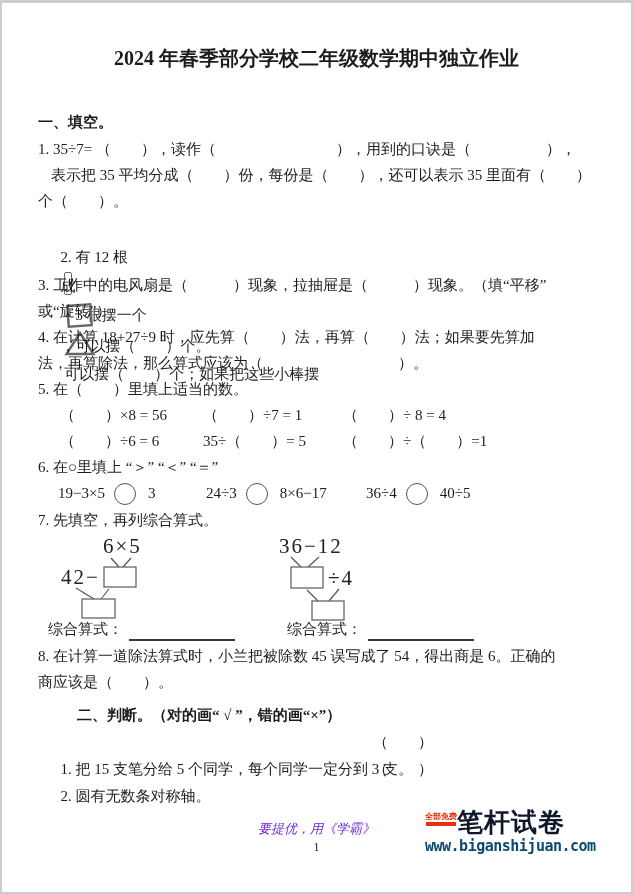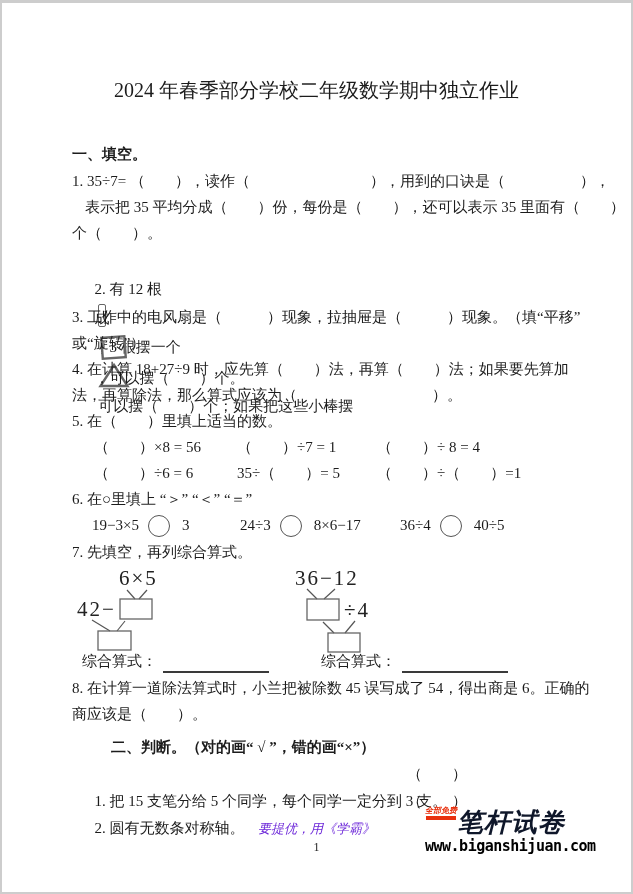--- a/index.html
+++ b/index.html
@@ -9,27 +9,27 @@
     box-sizing:border-box;
     background:#ffffff;
     border:2px solid #cdcdcd;
     border-top-width:3px;
     overflow:hidden;
     font-family:"Liberation Serif","DejaVu Serif",serif;
     color:#1c1c1c;
     font-size:15px;
   }
   .title{
-    margin:72px 0 0 0;
+    margin:40px 0 0 0;
     text-align:center;
     font-size:20px;
-    font-weight:normal;
+    font-weight:bold;
     line-height:30px;
   }
-  .content{padding:0 40px 0 70px;}
+  .content{padding:0 40px 0 36px;}
   .sec-header{
     margin:36px 0 0 0;
     font-weight:bold;
     line-height:27px;
     white-space:pre;
   }
   .sec-header.second{margin-top:7px;margin-left:39px;}
   .line{line-height:26px;height:26px;white-space:pre;}
   .line.tall{height:29px;line-height:29px;}
   .ind{text-indent:13px;}
@@ -43,41 +43,41 @@
   .eq-row .eq2{width:140px;white-space:pre;}
   .eq-row .eq3{white-space:pre;}
   
   .cmp-row{display:flex;margin-left:20px;line-height:27px;height:27px;align-items:center;}
   .cmp-cell{display:flex;align-items:center;}
   .cmp-cell.c1{width:148px;}
   .cmp-cell.c2{width:160px;}
   .cmp-left,.cmp-right{white-space:pre;}
   .circle{display:inline-block;width:20px;height:20px;border:1px solid #555;border-radius:50%;margin:0 12px 0 9px;flex:0 0 auto;}
   
-  .diagram-row{display:flex;margin-left:0;height:80px;}
+  .diagram-row{display:flex;margin-left:18px;height:80px;}
   .diagram-svg{display:block;}
   .ans-row{display:flex;align-items:flex-end;margin:4px 0 2px 10px;line-height:24px;height:24px;}
   .ans-group{display:flex;align-items:flex-end;}
   .ans-group.right{margin-left:52px;}
   .ans-label{white-space:pre;}
   .ans-line{display:inline-block;width:106px;height:20px;border-bottom:2px solid #3a3a3a;margin-left:6px;}
   
   .judge-row{position:relative;line-height:27px;height:27px;white-space:pre;}
   .judge-blank{position:absolute;left:335px;top:0;}
   
   .footer{position:absolute;left:0;right:0;bottom:14px;height:60px;}
   .motto{position:absolute;left:0;right:0;top:2px;text-align:center;font-style:italic;font-size:13px;color:#6d28d9;}
   .pagenum{position:absolute;left:0;right:0;top:22px;text-align:center;font-size:12px;color:#222;}
   .brand{position:absolute;right:46px;top:-12px;width:160px;}
-  .brand-top{display:flex;align-items:flex-start;font-style:italic;}
+  .brand-top{display:flex;align-items:center;}
   .brand-free{display:flex;flex-direction:column;align-items:center;margin-bottom:7px;}
   .brand-free-label{font-size:8px;font-weight:bold;line-height:9px;font-family:"Liberation Sans","DejaVu Sans",sans-serif;}
   .brand-free-bar{width:30px;height:4px;margin-top:1px;}
   .brand-name{font-size:26px;font-weight:bold;color:#0f172a;line-height:32px;font-family:"Liberation Sans","DejaVu Sans",sans-serif;letter-spacing:1px;}
-  .brand-url{font-family:"DejaVu Sans Mono","Liberation Mono",monospace;font-weight:bold;font-size:15px;color:#000000;letter-spacing:-0.5px;line-height:16px;}
+  .brand-url{font-family:"DejaVu Sans Mono","Liberation Mono",monospace;font-weight:bold;font-size:15px;color:#0c4a6e;letter-spacing:-0.5px;line-height:16px;}
 </style>
 </head>
 <body>
 
 <div class="page">
 
   <h1 class="title">2024 年春季部分学校二年级数学期中独立作业</h1>
 
   <div class="content">
 

